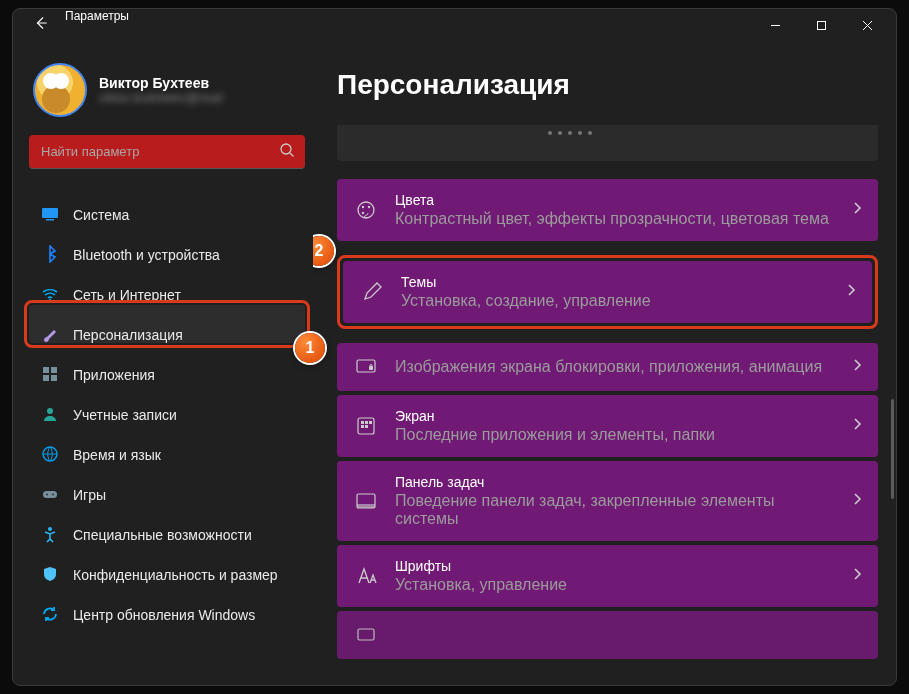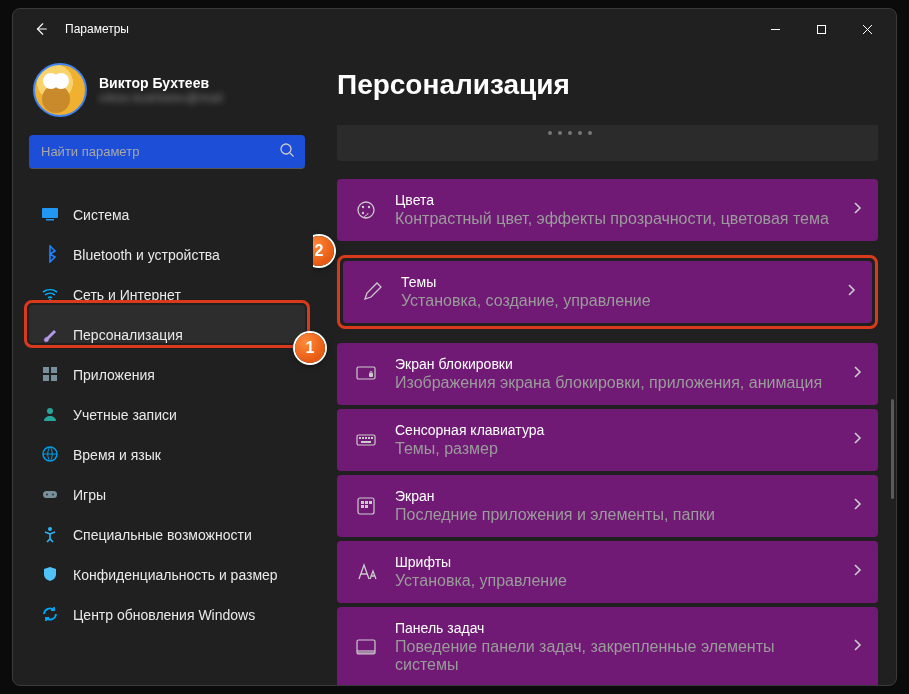--- a/index.html
+++ b/index.html
@@ -18,21 +18,20 @@
     background: #202020;
     border: 1px solid #3a3a3a;
     border-radius: 8px;
     display: flex;
     flex-direction: column;
     overflow: hidden;
   }
   .titlebar {
     height: 40px;
     display: flex;
-    align-items: center;
     padding: 0 6px 0 14px;
     color: #fff;
     font-size: 12px;
   }
   .back-btn {
     width: 28px; height: 28px;
     display: flex; align-items: center; justify-content: center;
     color: #fff;
     margin-right: 10px;
     border-radius: 4px;
@@ -86,21 +85,21 @@
     filter: blur(3px);
     letter-spacing: 0.5px;
   }
   .search {
     position: relative;
     margin-bottom: 12px;
   }
   .search input {
     width: 100%;
     height: 34px;
-    background: #1d4ed8;
+    background: #b91c1c;
     border: none;
     border-bottom: 1px solid #555;
     border-radius: 4px;
     color: #ddd;
     padding: 0 36px 0 12px;
     font-size: 13px;
   }
   .search input::placeholder { color: #a8a8a8; }
   .search .sicon {
     position:absolute; right:10px; top:7px;
@@ -411,48 +410,27 @@
 
         <div class="card">
           <span class="card-icon">
               <svg viewBox="0 0 22 22">
                 <rect x="2" y="4" width="18" height="12" rx="1.5" stroke="#ccc" fill="none" stroke-width="1.2"></rect>
                 <rect x="14" y="10" width="4" height="4" rx="1" fill="#ccc"></rect>
                 <rect x="15" y="8.5" width="2" height="2" rx="1" stroke="#ccc" fill="none"></rect>
               </svg>
             </span>
           <div class="card-text">
-            <div class="card-title">Экран блокировки</div>
             <div class="card-sub">Изображения экрана блокировки, приложения, анимация</div>
           </div>
           <span class="chevron"><svg width="10" height="14" viewBox="0 0 10 14">
                 <path d="M3 2l5 5-5 5" stroke="#ccc" fill="none" stroke-width="1.6"></path>
               </svg></span>
         </div>
 
-        <div class="card">
-          <span class="card-icon">
-              <svg viewBox="0 0 22 22">
-                <rect x="2" y="6" width="18" height="10" rx="1.5" stroke="#ccc" fill="none" stroke-width="1.2"></rect>
-                <rect x="4" y="8" width="2" height="2" fill="#ccc"></rect>
-                <rect x="7" y="8" width="2" height="2" fill="#ccc"></rect>
-                <rect x="10" y="8" width="2" height="2" fill="#ccc"></rect>
-                <rect x="13" y="8" width="2" height="2" fill="#ccc"></rect>
-                <rect x="16" y="8" width="2" height="2" fill="#ccc"></rect>
-                <rect x="6" y="12" width="10" height="2" fill="#ccc"></rect>
-              </svg>
-            </span>
-          <div class="card-text">
-            <div class="card-title">Сенсорная клавиатура</div>
-            <div class="card-sub">Темы, размер</div>
-          </div>
-          <span class="chevron"><svg width="10" height="14" viewBox="0 0 10 14">
-                <path d="M3 2l5 5-5 5" stroke="#ccc" fill="none" stroke-width="1.6"></path>
-              </svg></span>
-        </div>
 
         <div class="card">
           <span class="card-icon">
               <svg viewBox="0 0 22 22">
                 <rect x="3" y="3" width="16" height="16" rx="2" stroke="#ccc" fill="none" stroke-width="1.2"></rect>
                 <rect x="6" y="6" width="3" height="3" fill="#ccc"></rect>
                 <rect x="10" y="6" width="3" height="3" fill="#ccc"></rect>
                 <rect x="14" y="6" width="3" height="3" fill="#ccc"></rect>
                 <rect x="6" y="10" width="3" height="3" fill="#ccc"></rect>
                 <rect x="10" y="10" width="3" height="3" fill="#ccc"></rect>
@@ -463,42 +441,42 @@
             <div class="card-sub">Последние приложения и элементы, папки</div>
           </div>
           <span class="chevron"><svg width="10" height="14" viewBox="0 0 10 14">
                 <path d="M3 2l5 5-5 5" stroke="#ccc" fill="none" stroke-width="1.6"></path>
               </svg></span>
         </div>
 
         <div class="card">
           <span class="card-icon">
               <svg viewBox="0 0 22 22">
+                <rect x="2" y="4" width="18" height="14" rx="1.5" stroke="#ccc" fill="none" stroke-width="1.2"></rect>
+                <rect x="2" y="14" width="18" height="4" fill="#ccc" opacity=".6"></rect>
+              </svg>
+            </span>
+          <div class="card-text">
+            <div class="card-title">Панель задач</div>
+            <div class="card-sub">Поведение панели задач, закрепленные элементы системы</div>
+          </div>
+          <span class="chevron"><svg width="10" height="14" viewBox="0 0 10 14">
+                <path d="M3 2l5 5-5 5" stroke="#ccc" fill="none" stroke-width="1.6"></path>
+              </svg></span>
+        </div>
+
+        <div class="card">
+          <span class="card-icon">
+              <svg viewBox="0 0 22 22">
                 <path d="M4 18L9 4l5 14M6 13h6M15 18l3-8 3 8M16 15h4" stroke="#ccc" fill="none" stroke-width="1.3"></path>
               </svg>
             </span>
           <div class="card-text">
             <div class="card-title">Шрифты</div>
             <div class="card-sub">Установка, управление</div>
-          </div>
-          <span class="chevron"><svg width="10" height="14" viewBox="0 0 10 14">
-                <path d="M3 2l5 5-5 5" stroke="#ccc" fill="none" stroke-width="1.6"></path>
-              </svg></span>
-        </div>
-
-        <div class="card">
-          <span class="card-icon">
-              <svg viewBox="0 0 22 22">
-                <rect x="2" y="4" width="18" height="14" rx="1.5" stroke="#ccc" fill="none" stroke-width="1.2"></rect>
-                <rect x="2" y="14" width="18" height="4" fill="#ccc" opacity=".6"></rect>
-              </svg>
-            </span>
-          <div class="card-text">
-            <div class="card-title">Панель задач</div>
-            <div class="card-sub">Поведение панели задач, закрепленные элементы системы</div>
           </div>
           <span class="chevron"><svg width="10" height="14" viewBox="0 0 10 14">
                 <path d="M3 2l5 5-5 5" stroke="#ccc" fill="none" stroke-width="1.6"></path>
               </svg></span>
         </div>
 
         <div class="card" style="opacity:.9;">
           <span class="card-icon">
               <svg viewBox="0 0 22 22">
                 <rect x="3" y="5" width="16" height="11" rx="1.5" stroke="#ccc" fill="none" stroke-width="1.2"></rect>

